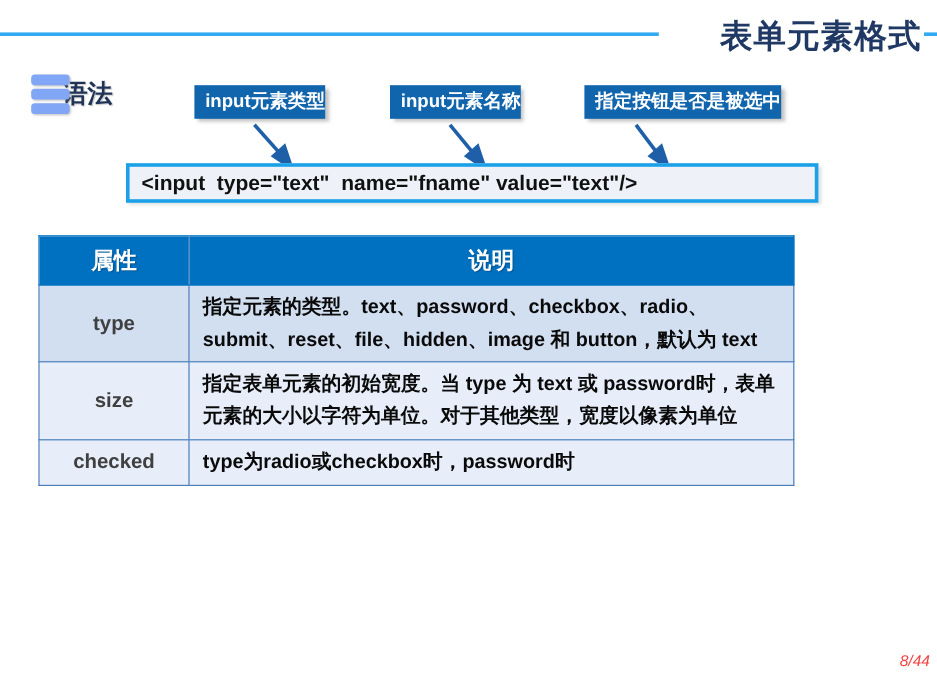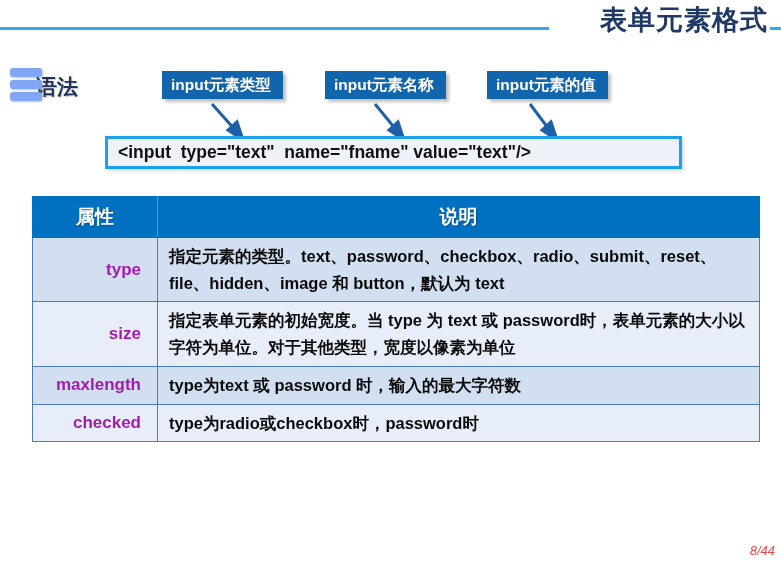--- a/index.html
+++ b/index.html
@@ -28,35 +28,35 @@
     position: absolute;
     left: 770px;
     top: 27px;
     width: 14px;
     height: 3px;
     background: #33aaf0;
   }
   #page-title {
     position: absolute;
     right: 13px;
-    top: 2px;
+    top: 12px;
     font-size: 27px;
     font-weight: bold;
     color: #1f3864;
     letter-spacing: 1px;
     white-space: nowrap;
   }
 
   
   #section-label {
     position: absolute;
-    left: 10px;
+    left: 26px;
     top: 55px;
     display: flex;
-    align-items: flex-end;
+    align-items: center;
     height: 46px;
     font-family: Liberation Serif, serif;
   }
   #bars-icon {
     width: 32px;
     display: flex;
     flex-direction: column;
     justify-content: center;
     gap: 3px;
     filter: drop-shadow(1px 1px 1px rgba(120,120,120,0.45));
@@ -75,21 +75,21 @@
     text-shadow: 1px 1px 1px rgba(150,150,150,0.5);
   }
 
   
   .callout {
     position: absolute;
     background: #1065ad;
     color: #ffffff;
     font-size: 15.5px;
     font-weight: bold;
-    padding: 5px 12px 6px 9px;
+    padding: 5px 0 6px 9px;
     white-space: nowrap;
     box-shadow: 3px 3px 3px rgba(140,140,140,0.55);
     line-height: 1.1;
   }
   #callout-type  { left: 162px; top: 71px; }
   #callout-name  { left: 325px; top: 71px; }
   #callout-value { left: 487px; top: 71px; }
 
   
   #arrows-layer {
@@ -126,45 +126,45 @@
     text-decoration-style: wavy;
     text-decoration-thickness: 1px;
     text-underline-offset: 2px;
   }
 
   
   #attr-table {
     position: absolute;
     left: 32px;
     top: 196px;
-    width: 728px;
+    width: 630px;
     border-collapse: collapse;
     table-layout: fixed;
   }
   #attr-table th,
   #attr-table td {
     border: 1px solid #4a7ebb;
     vertical-align: middle;
   }
   #attr-table thead th {
     background: #0070c0;
     color: #ffffff;
     font-size: 19px;
     font-weight: bold;
     height: 38px;
     border-color: #0070c0;
     text-shadow: 1px 1px 1px rgba(0,0,0,0.25);
   }
   #attr-table thead th.th-left { border-right: 1px solid #5a90cc; }
   .col-attr { width: 122px; }
   .cell-attr {
-    text-align: right;
+    text-align: center;
     font-size: 17px;
     font-weight: bold;
-    color: #a21caf;
+    color: #404040;
     padding: 3px 16px;
   }
   .cell-desc {
     font-size: 16.5px;
     font-weight: bold;
     color: #0a0a0a;
     padding: 5px 6px 5px 11px;
     line-height: 1.62;
   }
   .row-dark  td { background: #d2dff1; }
@@ -191,21 +191,21 @@
   <span id="bars-icon">
     <i></i>
       <i></i>
       <i></i>
   </span>
   <span id="section-label-text">语法</span>
 </div>
 
 <div class="callout" id="callout-type">input元素类型</div>
 <div class="callout" id="callout-name">input元素名称</div>
-<div class="callout" id="callout-value">input元素的值</div>
+<div class="callout" id="callout-value">指定按钮是否是被选中</div>
 
 <svg id="arrows-layer" viewBox="0 0 781 562">
   <g fill="#1f5fa8" stroke="#1f5fa8" stroke-width="3">
 
     <line x1="212" y1="104" x2="237" y2="132"></line>
     <polygon points="243,140 228,130 237,122"></polygon>
 
     <line x1="375" y1="104" x2="398" y2="132"></line>
     <polygon points="404,140 389,130 398,122"></polygon>
 
@@ -227,24 +227,20 @@
   </thead>
   <tbody>
     <tr class="row-dark">
       <td class="cell-attr">type</td>
       <td class="cell-desc">指定元素的类型。text、password、checkbox、radio、submit、reset、file、hidden、image 和 button，默认为 text</td>
     </tr>
     <tr class="row-light">
       <td class="cell-attr">size</td>
       <td class="cell-desc">指定表单元素的初始宽度。当 type 为 text 或 password时，表单元素的大小以字符为单位。对于其他类型，宽度以像素为单位</td>
     </tr>
-    <tr class="row-dark">
-      <td class="cell-attr sq-underline">maxlength</td>
-      <td class="cell-desc">type为text 或 password 时，输入的最大字符数</td>
-    </tr>
     <tr class="row-light">
       <td class="cell-attr">checked</td>
       <td class="cell-desc">type为radio或checkbox时，password时</td>
     </tr>
   </tbody>
 </table>
 
 <div id="page-number">8/44</div>
 
 </body></html>

